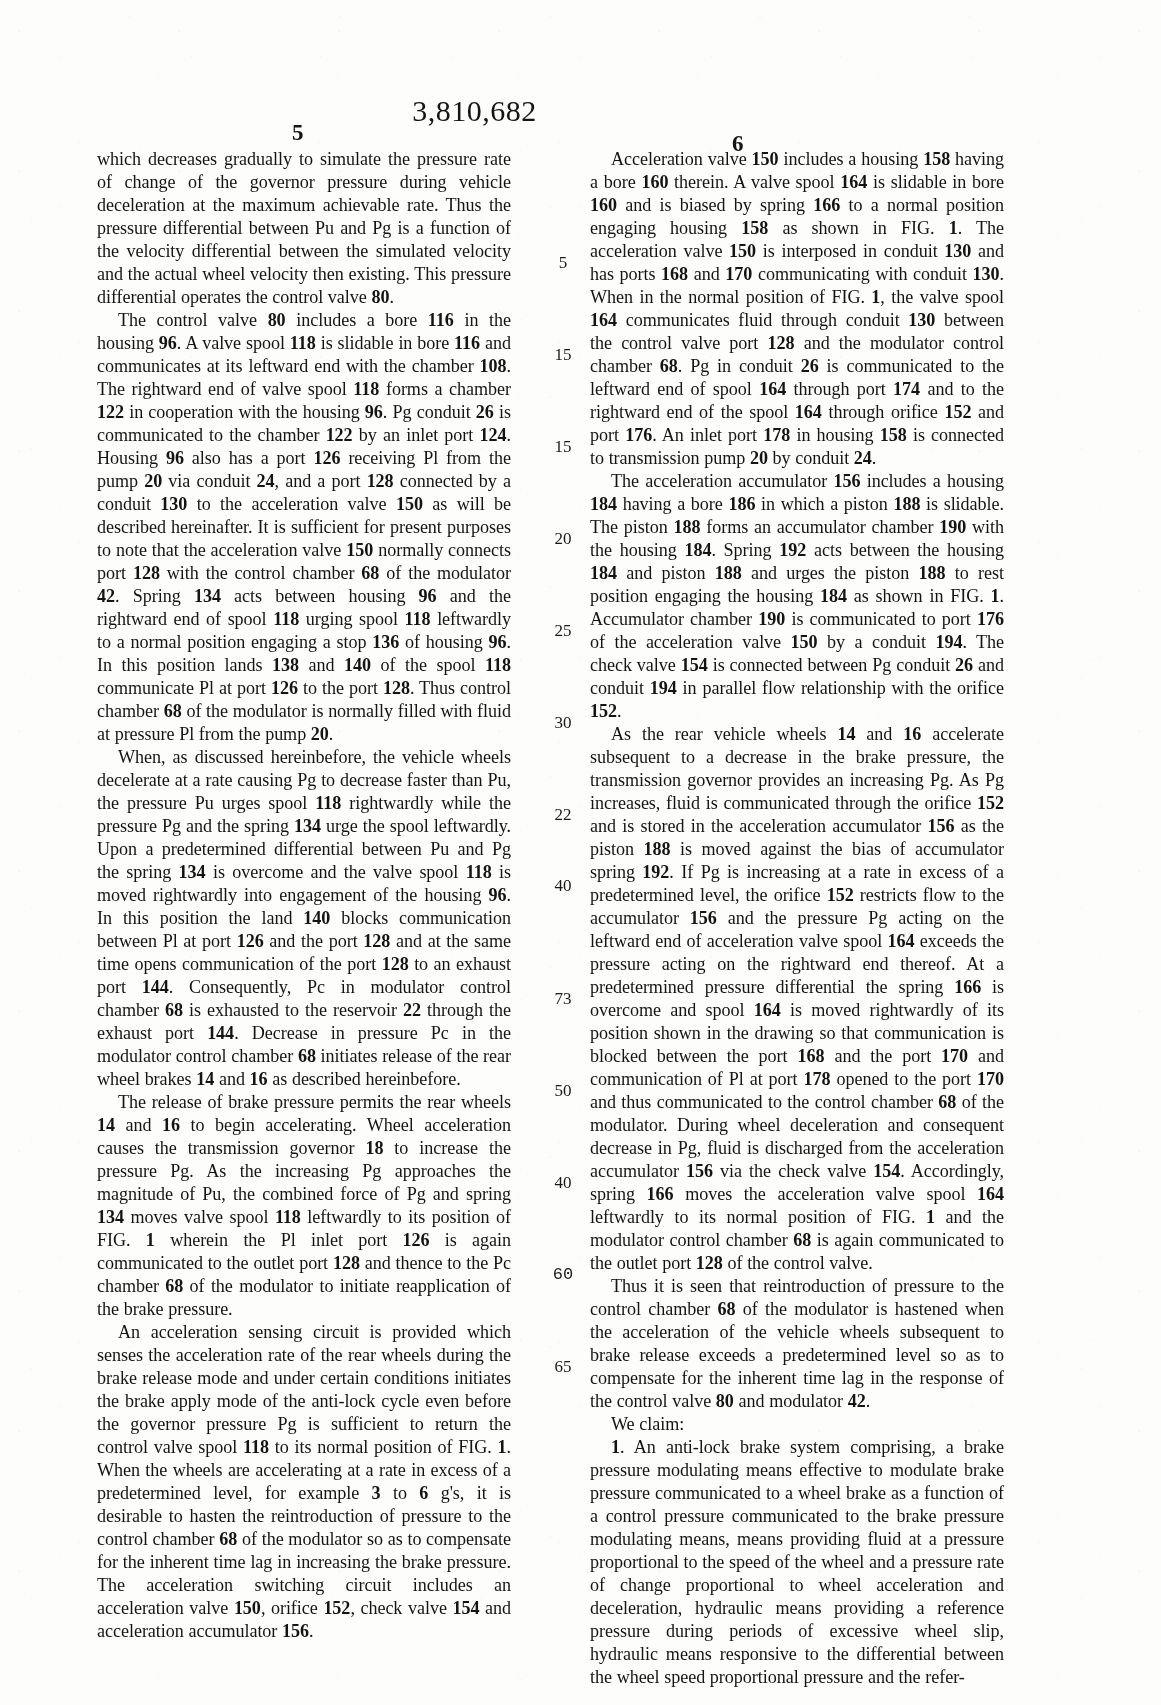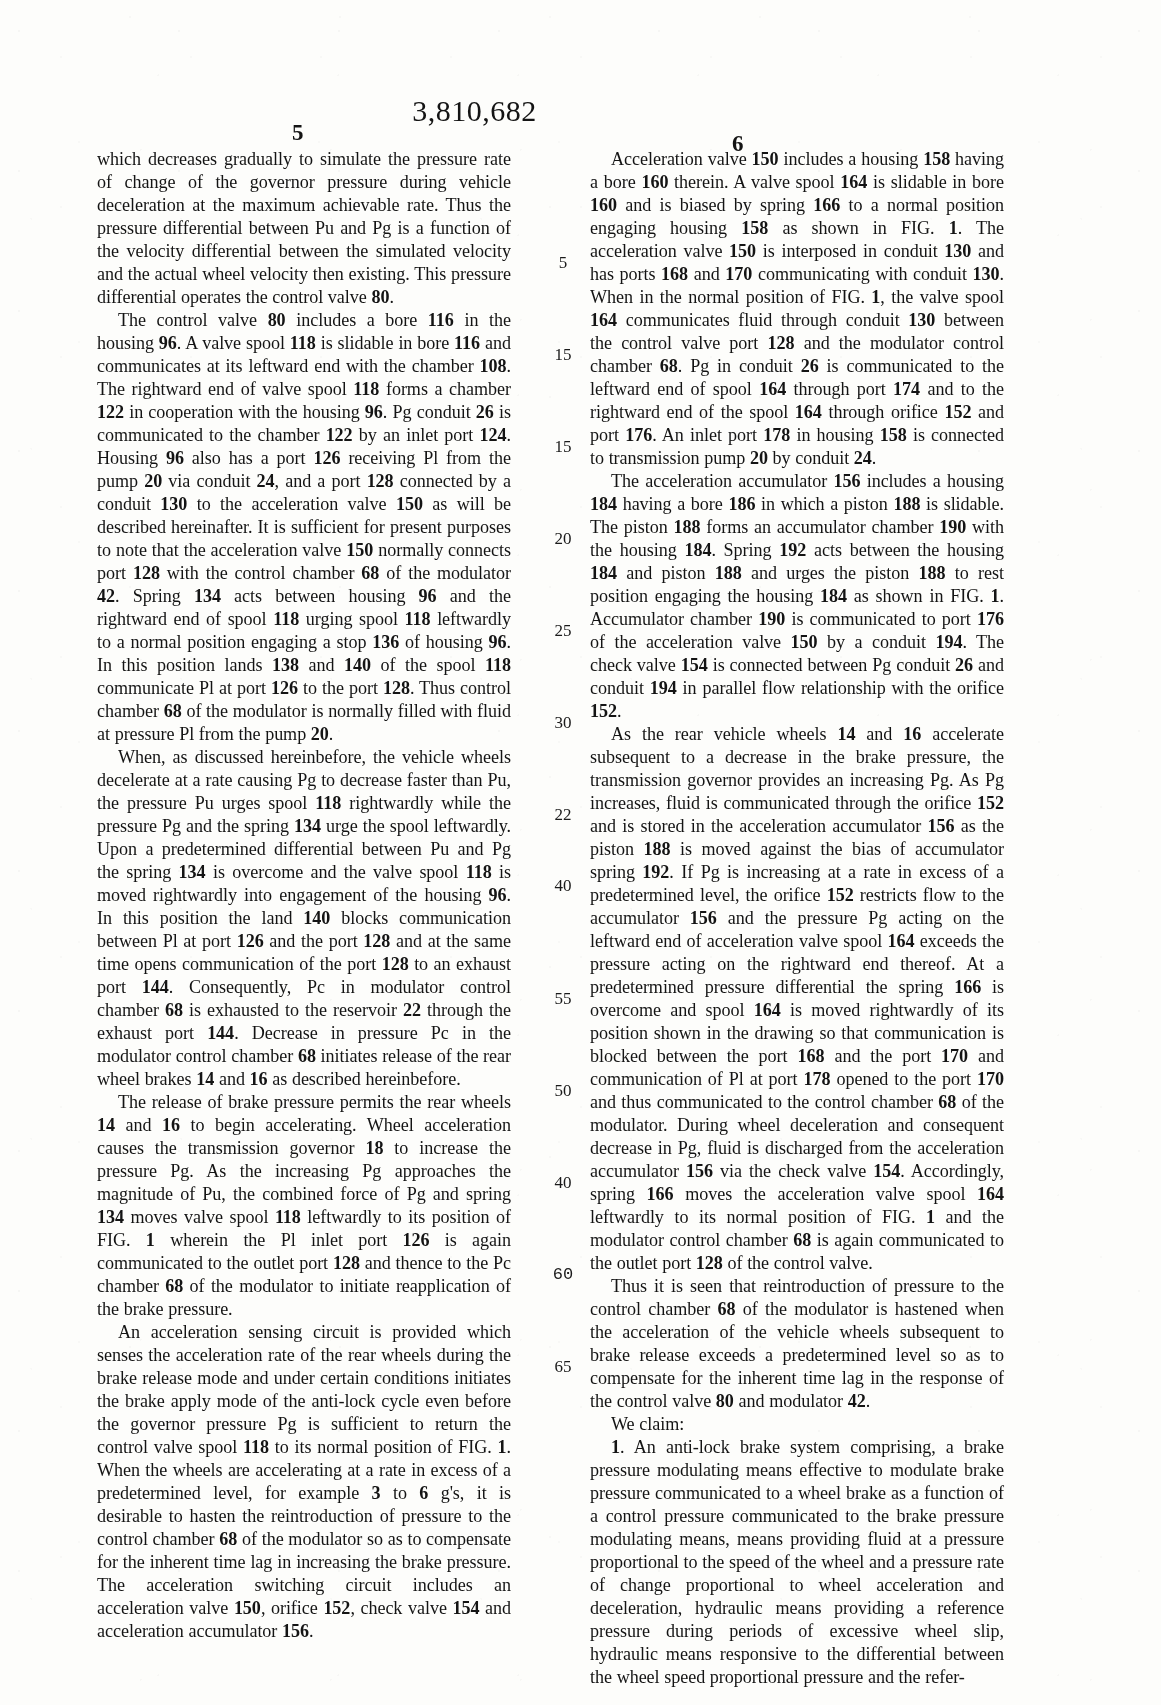--- a/index.html
+++ b/index.html
@@ -141,20 +141,20 @@
 
   <div class="line-numbers" id="line-numbers">
       <span style="top: 105px;">5</span>
       <span style="top: 197px;">15</span>
       <span style="top: 289px;">15</span>
       <span style="top: 381px;">20</span>
       <span style="top: 473px;">25</span>
       <span style="top: 565px;">30</span>
       <span style="top: 657px;">22</span>
       <span style="top: 728px;">40</span>
-      <span style="top: 841px;">55</span>
+      <span style="top: 841px;">73</span>
       <span style="top: 933px;">50</span>
       <span style="top: 1025px;">40</span>
       <span style="top: 1117px; font-family: Liberation Mono, monospace;">60</span>
       <span style="top: 1209px;">65</span>
     </div>
 
 </div>
 
 </body></html>

